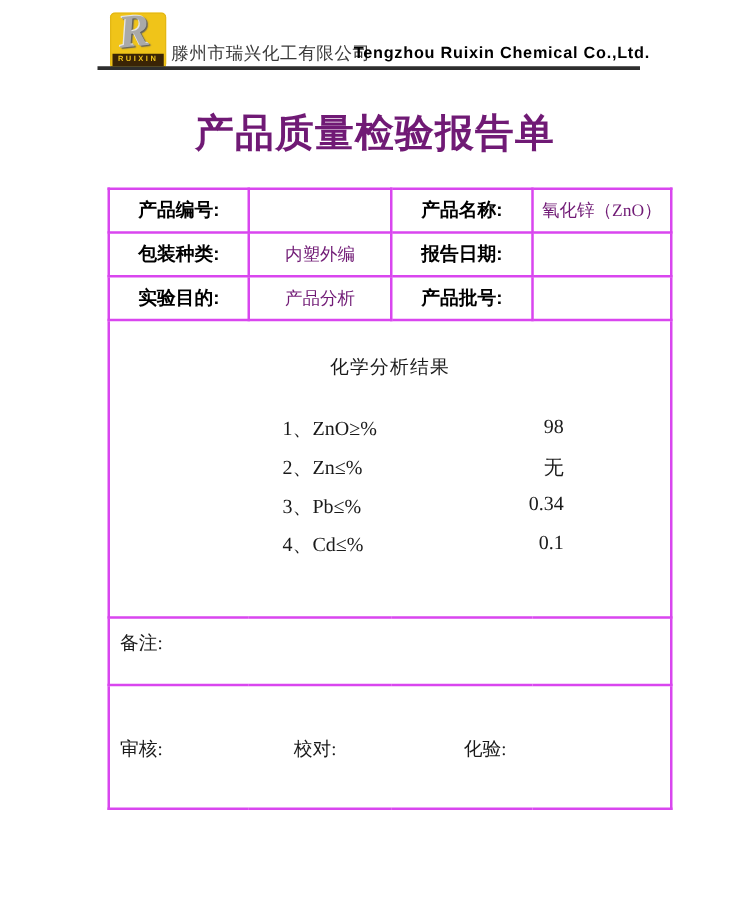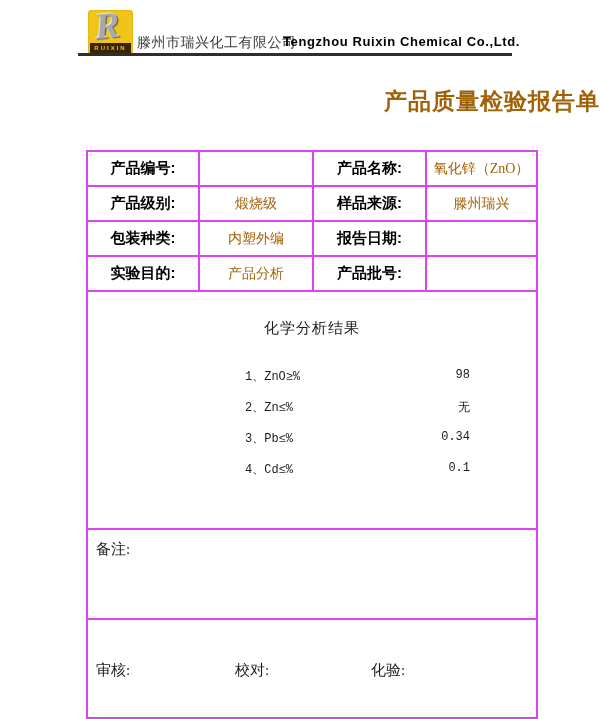--- a/index.html
+++ b/index.html
@@ -72,26 +72,26 @@
     left: 78px; top: 53px;
     width: 434px; height: 3px;
     background: #2e2e2e;
   }
 
   
   .report-title {
     position: absolute;
     left: 0; right: 0; top: 86px;
     margin: 0;
-    text-align: right;
-    font-family: "Liberation Sans", sans-serif;
-    font-size: 23px;
+    text-align: center;
+    font-family: "Liberation Sans", sans-serif;
+    font-size: 31px;
     font-weight: bold;
     letter-spacing: 1px;
-    color: #a16207;
+    color: #701a75;
   }
 
   
   table.report {
     position: absolute;
     left: 86px; top: 150px;
     width: 450px;
     border-collapse: collapse;
     table-layout: fixed;
   }
@@ -107,48 +107,48 @@
     font-size: 15px;
     text-align: center;
     vertical-align: middle;
     color: #000000;
   }
   td.val {
     font-family: "Liberation Serif", serif;
     font-size: 14px;
     text-align: center;
     vertical-align: middle;
-    color: #a16207;
+    color: #701a75;
   }
 
   
   tr.analysis-row { height: 238px; }
   td.analysis-cell { vertical-align: top; }
   .analysis {
     position: relative;
     width: 100%; height: 172px;
-    font-family: Liberation Mono, monospace;
+    font-family: Liberation Serif, serif;
   }
   .analysis-title {
     position: absolute;
     top: 24px; left: 0; right: 0;
     text-align: center;
     font-size: 15px;
     letter-spacing: 1px;
   }
   .a-list {
     position: absolute;
     top: 73px; left: 0; right: 0;
   }
-  .a-item { position: relative; height: 31px; font-size: 12px; margin-left: 19px; }
+  .a-item { position: relative; height: 31px; font-size: 16px; }
   .a-item .nm { position: absolute; left: 135px; top: 0; white-space: nowrap; }
   .a-item .vl { position: absolute; left: 276px; top: 0; width: 84px; text-align: right; }
 
   
-  tr.remarks-row { height: 90px; }
+  tr.remarks-row { height: 54px; }
   td.remarks-cell {
     vertical-align: top;
     text-align: left;
   }
   .remarks-label {
     display: inline-block;
     padding: 7px 0 0 5px;
     font-family: "Liberation Serif", serif;
     font-size: 15px;
   }
@@ -190,26 +190,20 @@
         <col style="width:111px">
     </colgroup>
     <tbody>
       <tr class="info-row">
         <td class="lbl">产品编号:</td>
         <td class="val"></td>
         <td class="lbl">产品名称:</td>
         <td class="val">氧化锌（ZnO）</td>
       </tr>
       <tr class="info-row">
-        <td class="lbl">产品级别:</td>
-        <td class="val">煅烧级</td>
-        <td class="lbl">样品来源:</td>
-        <td class="val">滕州瑞兴</td>
-      </tr>
-      <tr class="info-row">
         <td class="lbl">包装种类:</td>
         <td class="val">内塑外编</td>
         <td class="lbl">报告日期:</td>
         <td class="val"></td>
       </tr>
       <tr class="info-row">
         <td class="lbl">实验目的:</td>
         <td class="val">产品分析</td>
         <td class="lbl">产品批号:</td>
         <td class="val"></td>

